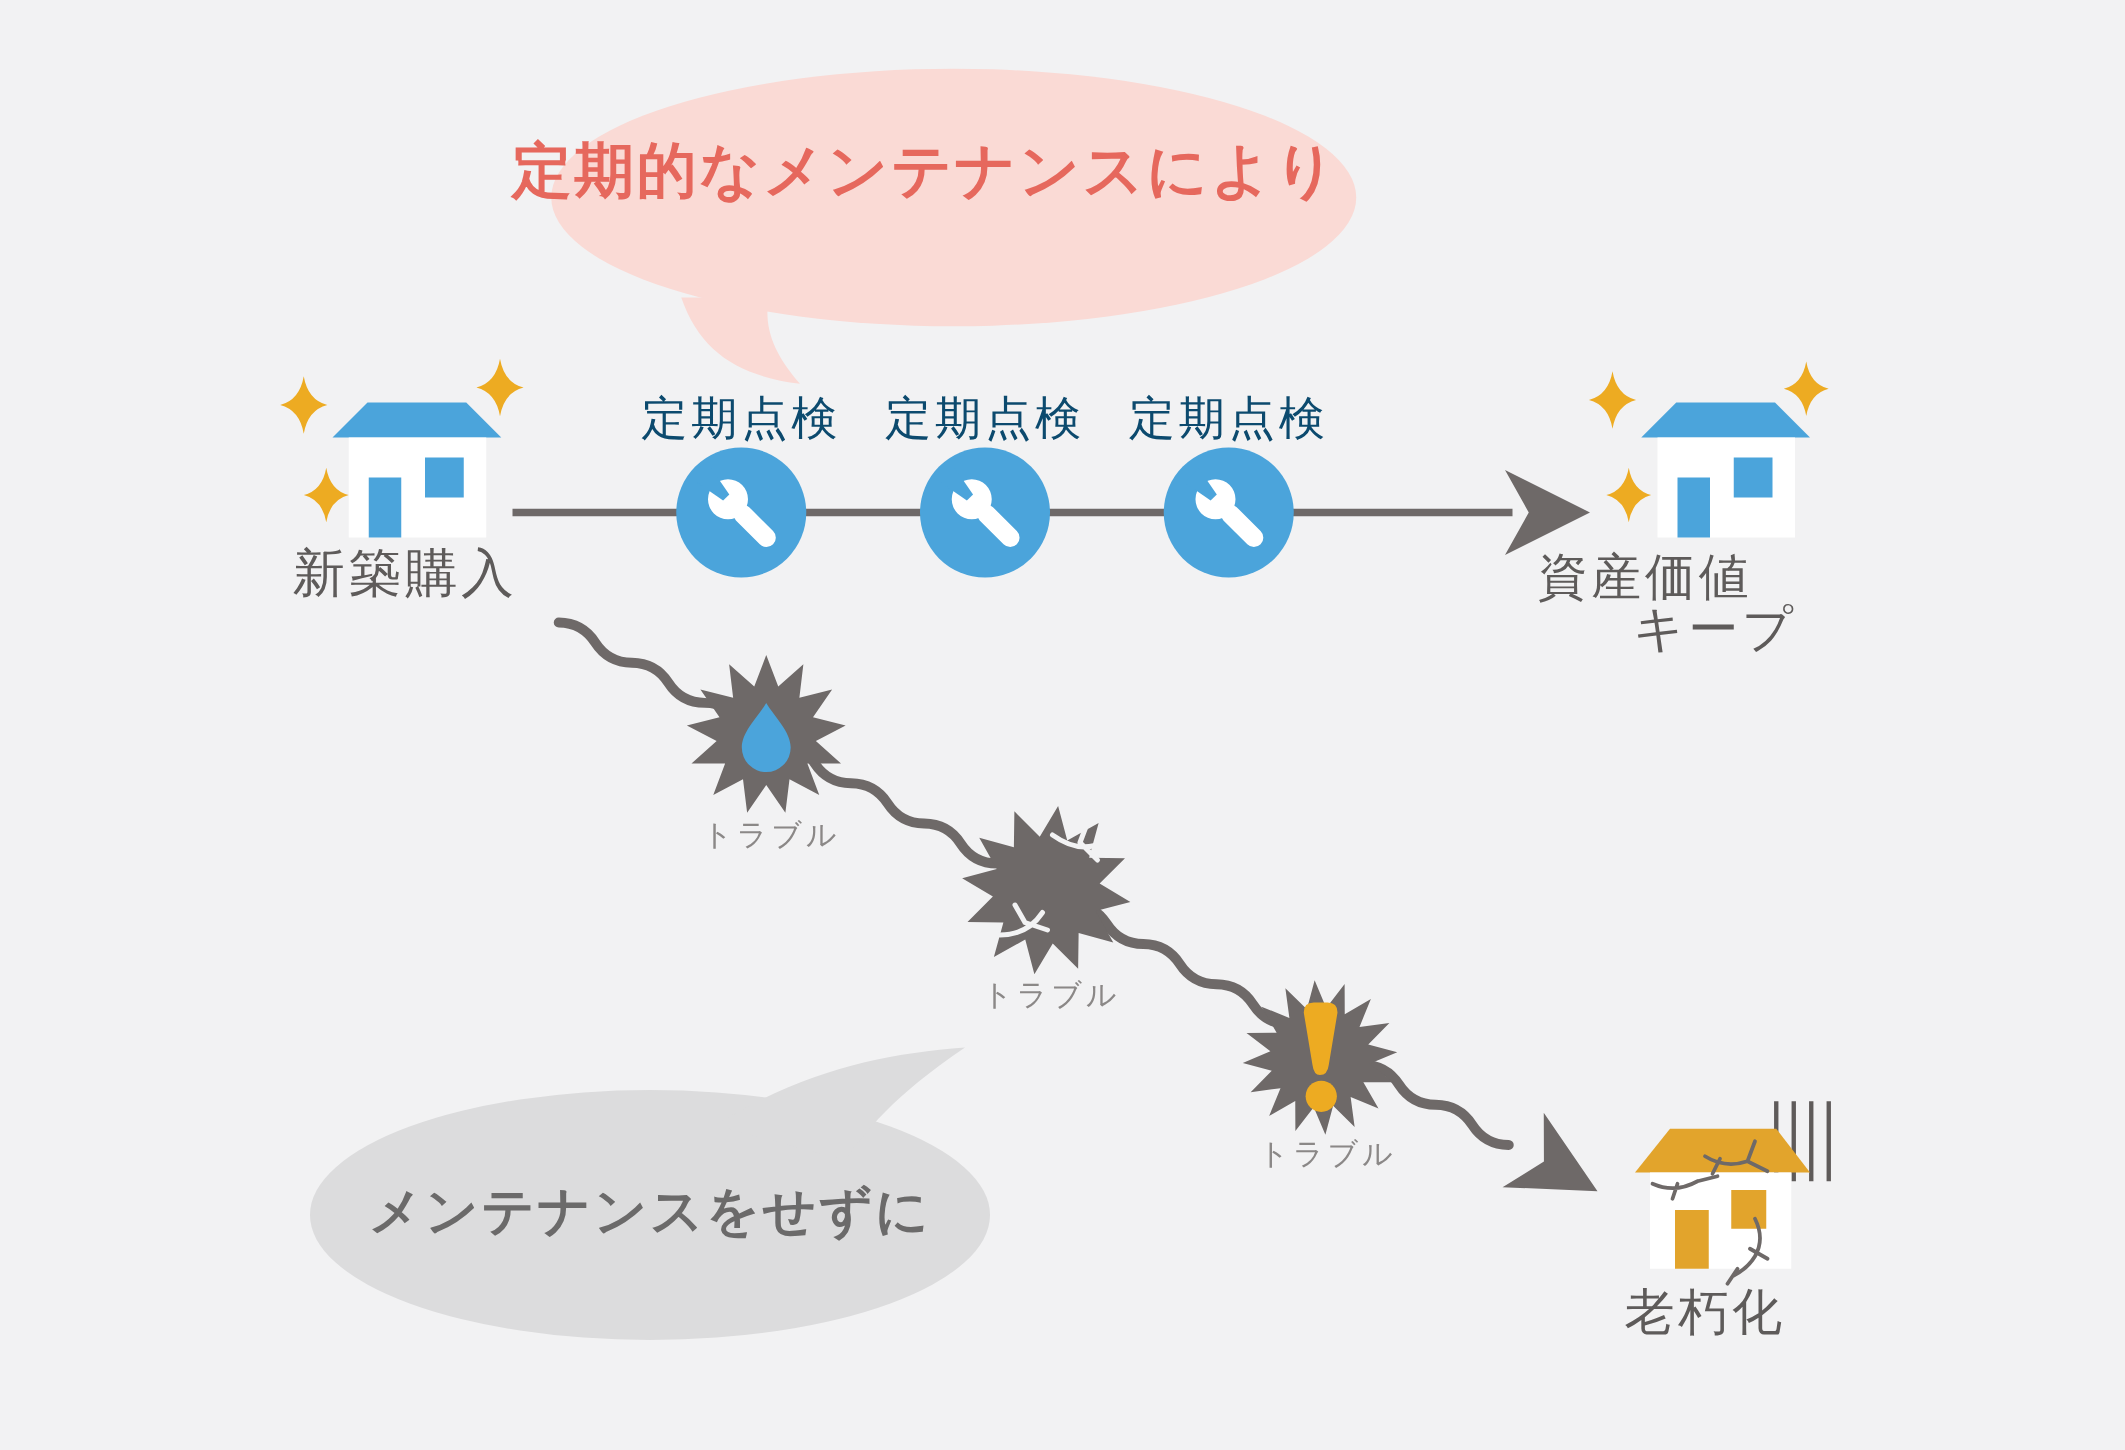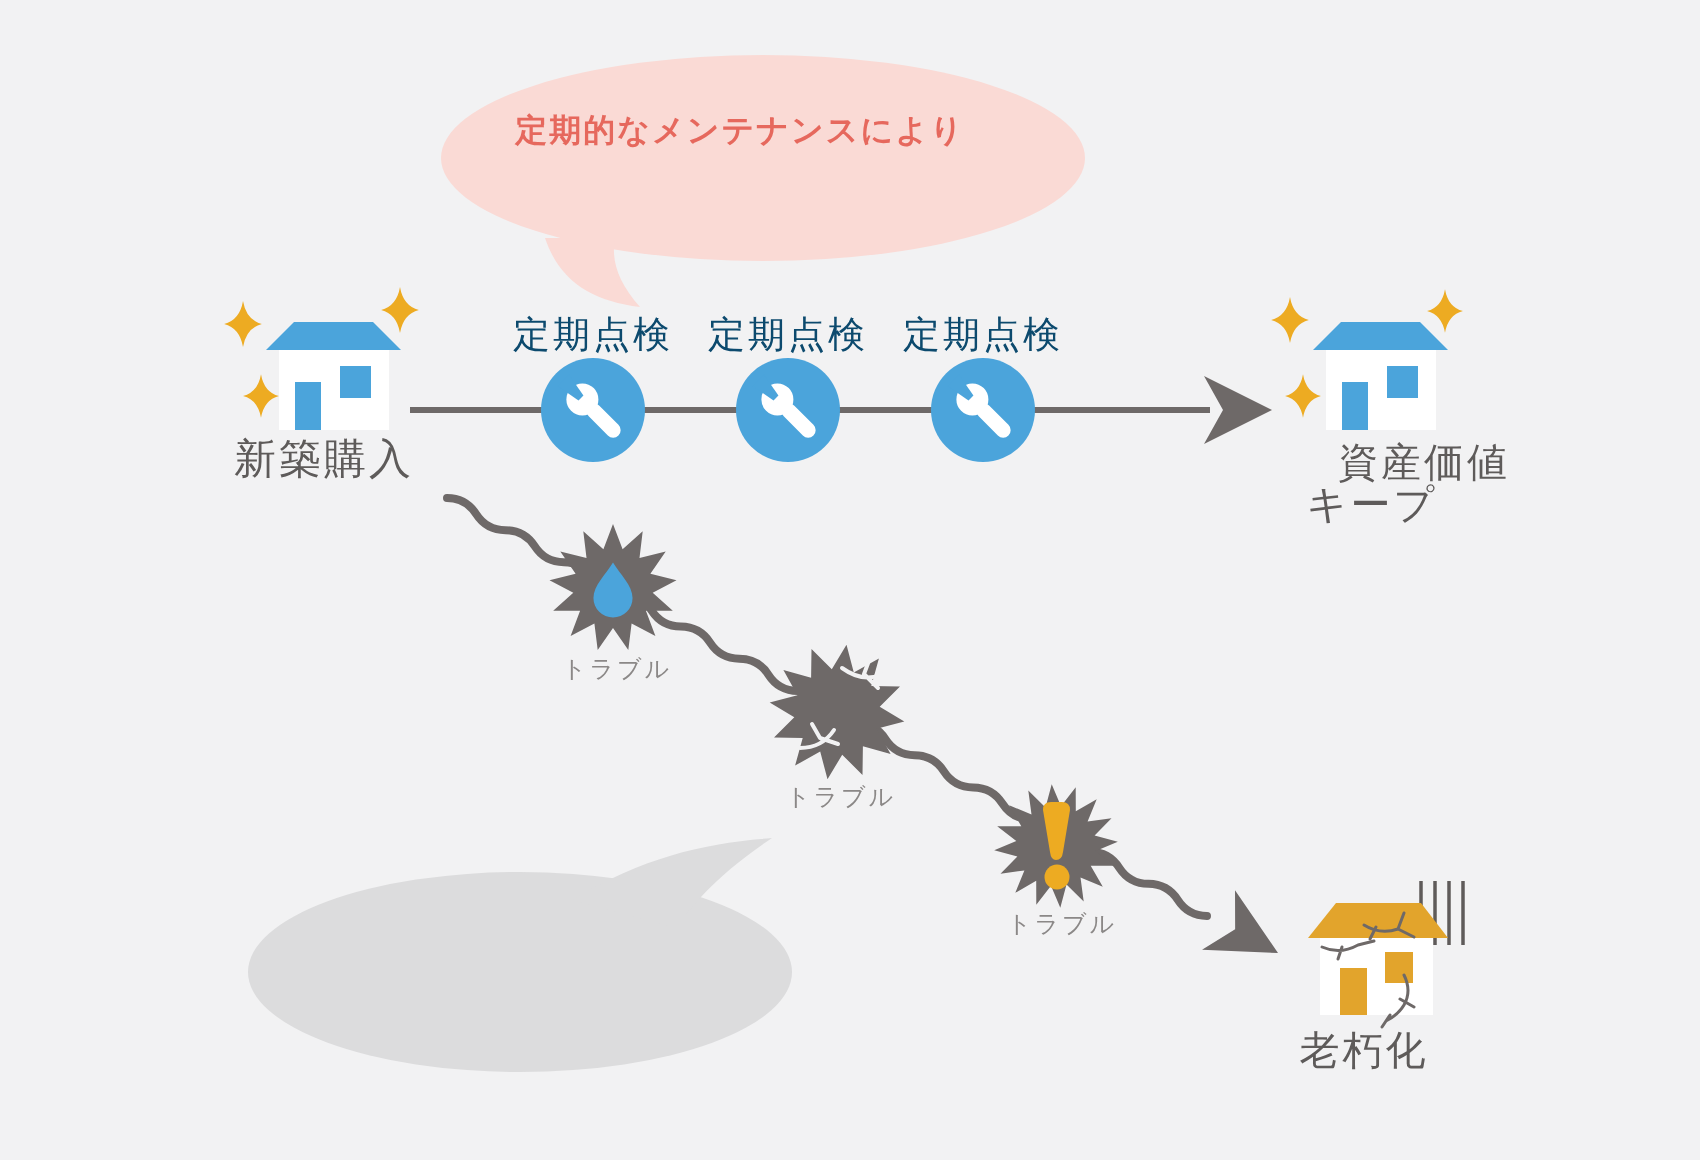--- a/index.html
+++ b/index.html
@@ -15,21 +15,21 @@
     position:absolute;
     transform:translateX(-50%);
     white-space:nowrap;
     line-height:1;
     letter-spacing:3px;
   }
   .lbl-dark{font-size:42px;color:#5E5B5A;}
   .lbl-mid{font-size:40px;color:#5E5B5A;}
   .lbl-insp{font-size:37px;color:#0c4a6e;}
   .lbl-gray{font-size:24px;color:#8B8887;}
-  .pink-b{font-size:32px;font-weight:600;color:#E6685D;letter-spacing:2px;}
+  .pink-b{font-size:48px;font-weight:600;color:#E6685D;letter-spacing:2px;}
   .gray-b{font-size:42px;font-weight:600;color:#6B6A6A;letter-spacing:2px;}
 </style>
 </head>
 <body>
 
 <div class="canvas">
 
   <svg class="layer" width="1700" height="1160" viewBox="0 0 1700 1160">
     <defs>
       <g id="house">
@@ -136,23 +136,24 @@
   </svg>
 
   <div class="txt pink-b" style="left:740px;top:114px">定期的なメンテナンスにより</div>
 
   <div class="txt lbl-dark" style="left:324px;top:438px">新築購入</div>
 
   <div class="txt lbl-insp" style="left:593px;top:316px">定期点検</div>
   <div class="txt lbl-insp" style="left:788px;top:316px">定期点検</div>
   <div class="txt lbl-insp" style="left:983px;top:316px">定期点検</div>
 
-  <div class="txt lbl-mid" style="left:1424px;top:442px">資産価値</div>
+  <div class="txt lbl-mid" style="left:1316px;top:442px">資産価値</div>
   <div class="txt lbl-mid" style="left:1372px;top:484px">キープ</div>
 
   <div class="txt lbl-gray" style="left:617px;top:657px">トラブル</div>
   <div class="txt lbl-gray" style="left:841px;top:785px">トラブル</div>
   <div class="txt lbl-gray" style="left:1062px;top:912px">トラブル</div>
 
   <div class="txt lbl-mid" style="left:1364px;top:1030px">老朽化</div>
 
+  <div class="txt gray-b" style="left:520px;top:948px">メンテナンスをせずに</div>
 
 </div>
 
 </body></html>

